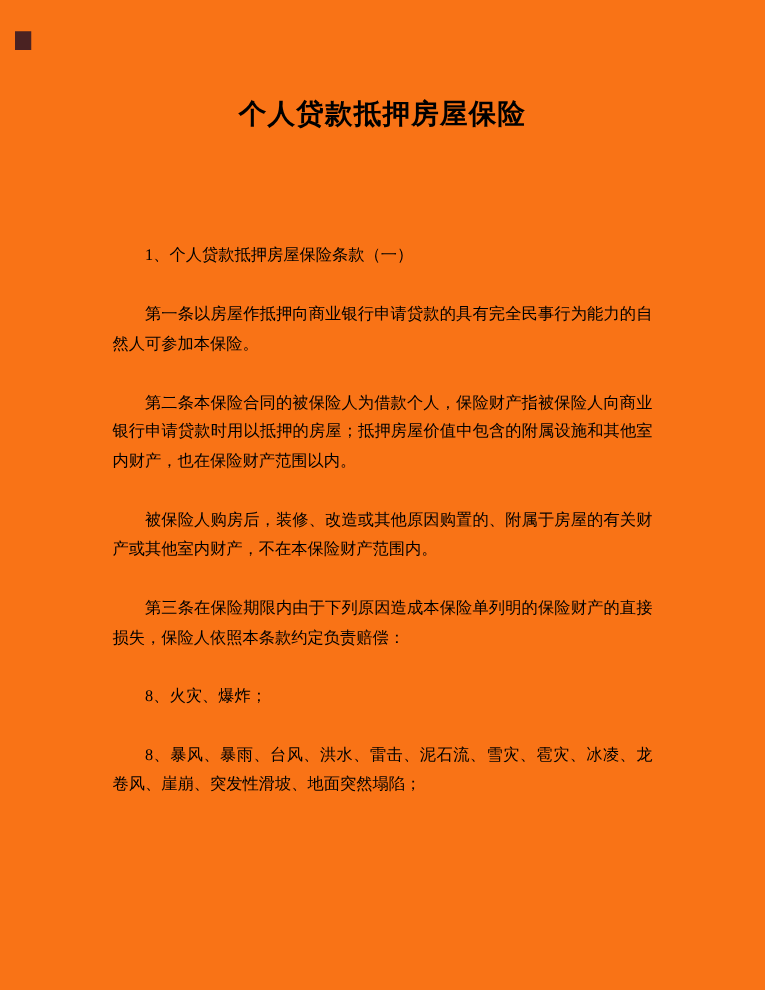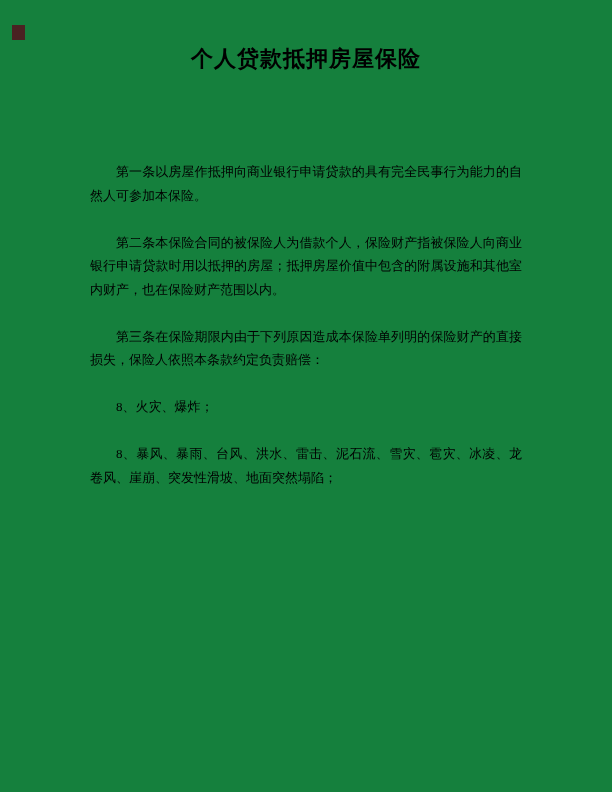--- a/index.html
+++ b/index.html
@@ -12,22 +12,22 @@
       height: 792px;
       overflow: hidden;
       font-family: "Liberation Serif", serif;
       color: #000000;
     }
     .page {
       position: relative;
       width: 612px;
       height: 792px;
       box-sizing: border-box;
-      padding: 44px 90px 0 90px;
-      background: #15803d;
+      padding: 76px 90px 0 90px;
+      background: #f97316;
     }
     .corner-mark {
       position: absolute;
       left: 12px;
       top: 25px;
       width: 13px;
       height: 15px;
       background: #4a2222;
     }
     .doc-title {
@@ -53,26 +53,28 @@
     }
   </style>
 </head>
 <body>
 
 <div class="page">
   <div class="corner-mark"></div>
 
   <h1 class="doc-title">个人贷款抵押房屋保险</h1>
 
+  <p class="para">1、个人贷款抵押房屋保险条款（一）</p>
 
 
   <p class="para">第一条以房屋作抵押向商业银行申请贷款的具有完全民事行为能力的自然人可参加本保险。</p>
 
   <p class="para">第二条本保险合同的被保险人为借款个人，保险财产指被保险人向商业银行申请贷款时用以抵押的房屋；抵押房屋价值中包含的附属设施和其他室内财产，也在保险财产范围以内。</p>
 
+  <p class="para">被保险人购房后，装修、改造或其他原因购置的、附属于房屋的有关财产或其他室内财产，不在本保险财产范围内。</p>
 
 
   <p class="para">第三条在保险期限内由于下列原因造成本保险单列明的保险财产的直接损失，保险人依照本条款约定负责赔偿：</p>
 
   <p class="para">8、火灾、爆炸；</p>
 
   <p class="para">8、暴风、暴雨、台风、洪水、雷击、泥石流、雪灾、雹灾、冰凌、龙卷风、崖崩、突发性滑坡、地面突然塌陷；</p>
 </div>
 
 </body></html>

